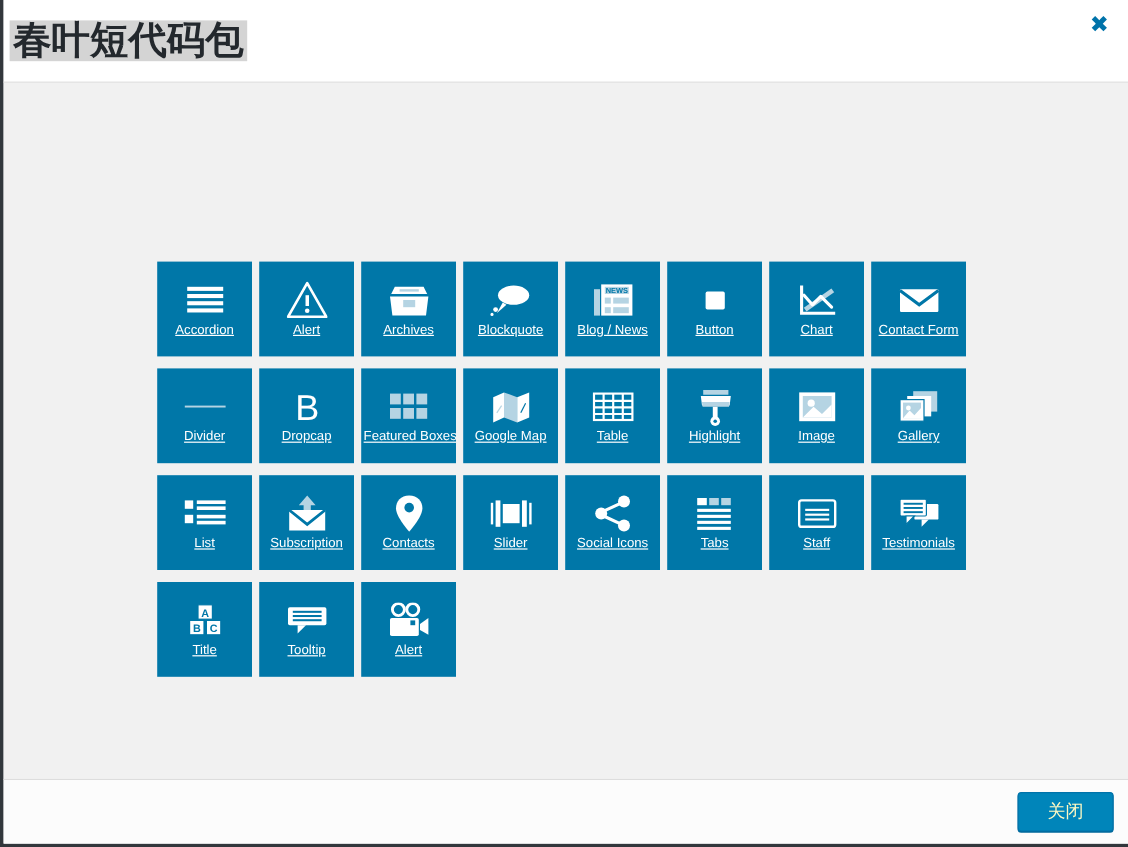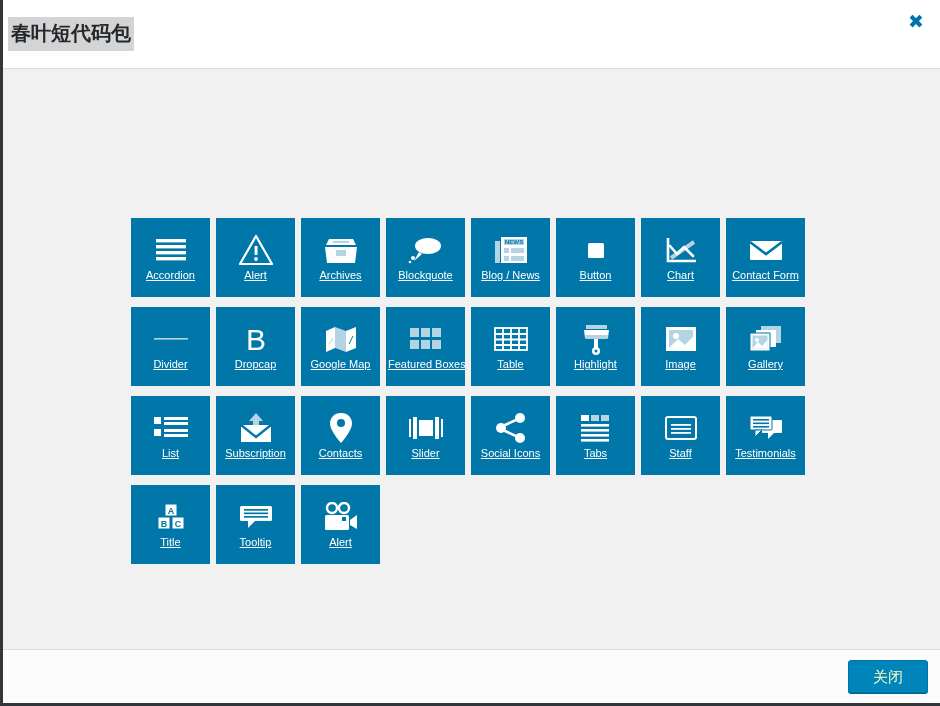--- a/index.html
+++ b/index.html
@@ -31,21 +31,21 @@
     flex: 0 0 69px;
     background: #ffffff;
     border-bottom: 1px solid #ddd;
     box-sizing: border-box;
   }
   .modal-title {
     position: absolute;
     left: 5px;
     top: 17px;
     padding: 2px 3px 4px 3px;
-    font-size: 20px;
+    font-size: 32px;
     line-height: 28px;
     font-weight: bold;
     color: #23282d;
     background: #d4d4d4;
     white-space: nowrap;
   }
   .close-btn {
     position: absolute;
     right: 10px;
     top: 8px;
@@ -246,42 +246,42 @@
         <div class="tile">
           <div class="tile-icon">
             <svg width="30" height="32" viewBox="0 0 30 32">
       <text x="15" y="27" fill="#ffffff" font-size="30" text-anchor="middle" font-family="Liberation Sans, sans-serif">B</text>
             </svg>
           </div>
           <div class="tile-label">Dropcap</div>
         </div>
         <div class="tile">
           <div class="tile-icon">
-            <svg width="34" height="30" viewBox="0 0 34 30">
-      <path d="M2 7 L11 3 V24 L2 28 Z" fill="#ffffff"></path>
-      <path d="M11 3 L22 7 V28 L11 24 Z" fill="#b5d4e3"></path>
-      <path d="M22 7 L32 3 V24 L22 28 Z" fill="#ffffff"></path>
-      <path d="M5 20 L9 14" stroke="#b5d4e3" stroke-width="1" fill="none"></path>
-      <path d="M25 20 L29 12" stroke="#0077a8" stroke-width="1" fill="none"></path>
-            </svg>
-          </div>
-          <div class="tile-label">Google Map</div>
-        </div>
-        <div class="tile">
-          <div class="tile-icon">
             <svg width="34" height="26" viewBox="0 0 34 26">
       <rect x="1" y="2" width="9" height="9" fill="#b5d4e3"></rect>
       <rect x="12" y="2" width="9" height="9" fill="#b5d4e3"></rect>
       <rect x="23" y="2" width="9" height="9" fill="#b5d4e3"></rect>
       <rect x="1" y="14" width="9" height="9" fill="#b5d4e3"></rect>
       <rect x="12" y="14" width="9" height="9" fill="#b5d4e3"></rect>
       <rect x="23" y="14" width="9" height="9" fill="#b5d4e3"></rect>
             </svg>
           </div>
           <div class="tile-label">Featured Boxes</div>
+        </div>
+        <div class="tile">
+          <div class="tile-icon">
+            <svg width="34" height="30" viewBox="0 0 34 30">
+      <path d="M2 7 L11 3 V24 L2 28 Z" fill="#ffffff"></path>
+      <path d="M11 3 L22 7 V28 L11 24 Z" fill="#b5d4e3"></path>
+      <path d="M22 7 L32 3 V24 L22 28 Z" fill="#ffffff"></path>
+      <path d="M5 20 L9 14" stroke="#b5d4e3" stroke-width="1" fill="none"></path>
+      <path d="M25 20 L29 12" stroke="#0077a8" stroke-width="1" fill="none"></path>
+            </svg>
+          </div>
+          <div class="tile-label">Google Map</div>
         </div>
         <div class="tile">
           <div class="tile-icon">
             <svg width="36" height="26" viewBox="0 0 36 26">
       <g stroke="#ffffff" stroke-width="1.8" fill="none">
         <rect x="2" y="2" width="32" height="22"></rect>
         <path d="M2 8 H34 M2 13.5 H34 M2 19 H34 M10 2 V24 M18 2 V24 M26 2 V24"></path>
       </g>
             </svg>
           </div>

